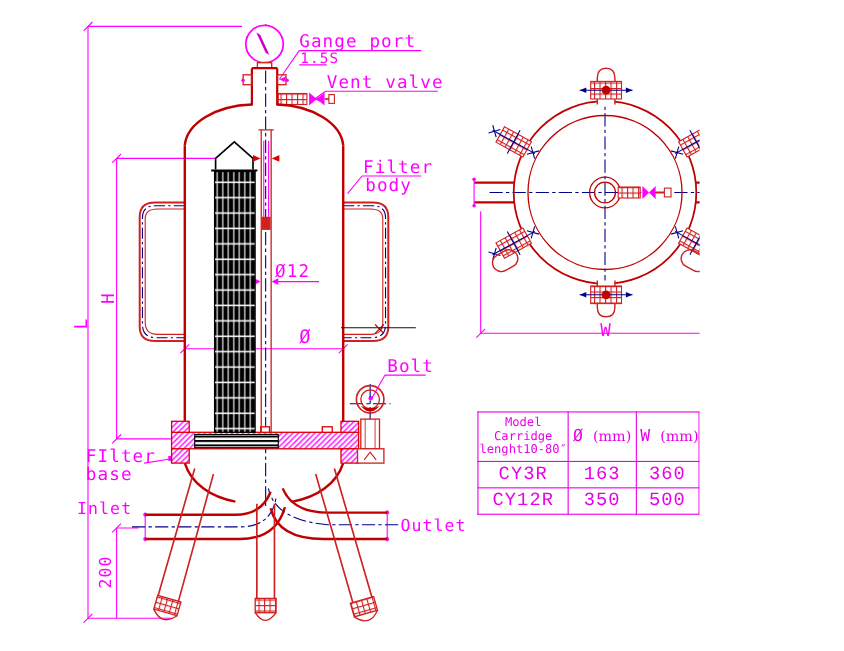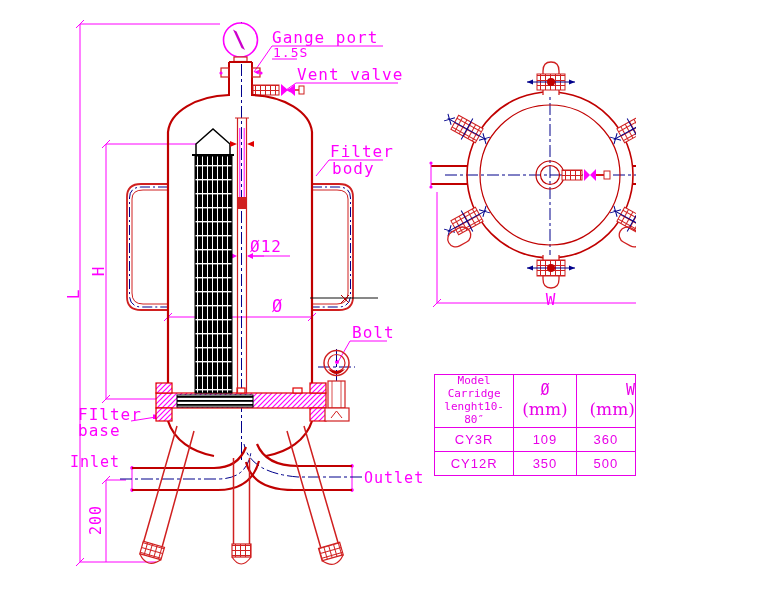--- a/index.html
+++ b/index.html
@@ -8,23 +8,23 @@
   svg text{font-family:"DejaVu Sans Mono", monospace;fill:#ff00ff;letter-spacing:1px;}
   .spec-table{position:absolute;left:434px;top:374px;}
   .spec-table table{border-collapse:collapse;}
   .spec-table th,.spec-table td{
      border:1.5px solid #e800e8;color:#e800e8;text-align:center;vertical-align:middle;
      padding:0;font-weight:normal;}
   .spec-table th{width:94px;height:44px;font-size:11px;line-height:1.18;
      font-family:"DejaVu Sans Mono", monospace;}
   .spec-table th.dim{width:75px;font-size:15px;}
   .spec-table th.dim2{width:69px;font-size:15px;text-align:right;}
-  .spec-table td{height:23px;font-size:13px;letter-spacing:1px;
-     font-family:Liberation Sans, sans-serif;}
-  .unit{font-family:"DejaVu Serif", serif;font-size:17px;}
+  .spec-table td{height:23px;font-size:17px;letter-spacing:1px;
+     font-family:Liberation Mono, monospace;}
+  .unit{font-family:"DejaVu Serif", serif;font-size:13px;}
 </style>
 </head>
 <body>
 
 <div id="stage">
 <svg width="767" height="592" viewBox="0 0 767 592">
   <defs>
     <pattern id="hatchM" width="5" height="5" patternUnits="userSpaceOnUse">
       <rect width="5" height="5" fill="#fff"></rect>
       <path d="M-1,1 L1,-1 M0,5 L5,0 M4,6 L6,4" stroke="#ff00ff" stroke-width="1.2"></path>
@@ -283,21 +283,21 @@
         <span>Ø</span>
         <span class="unit">(mm)</span>
       </th>
       <th class="dim2">
         <span>W</span>
         <span class="unit">(mm)</span>
       </th>
     </tr>
     <tr>
       <td>CY3R</td>
-      <td>109</td>
+      <td>163</td>
       <td>360</td>
     </tr>
     <tr>
       <td>CY12R</td>
       <td>350</td>
       <td>500</td>
     </tr>
   </tbody>
       </table>
 </div>

